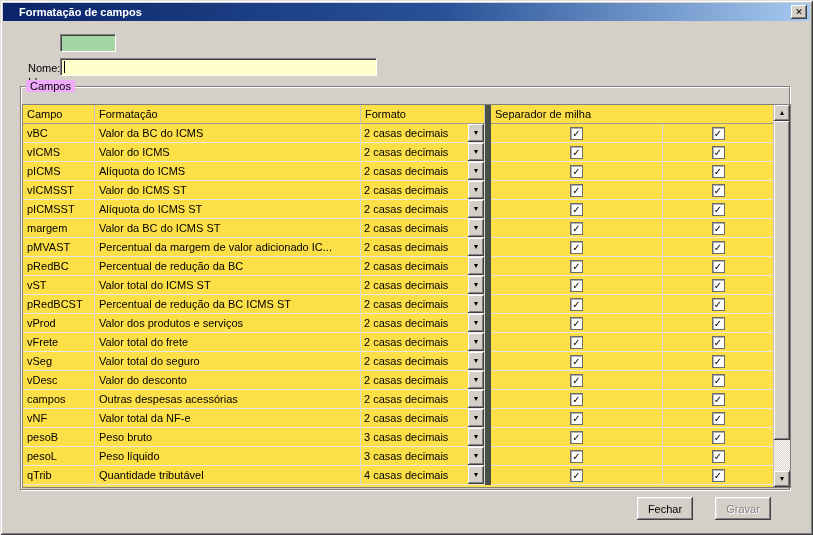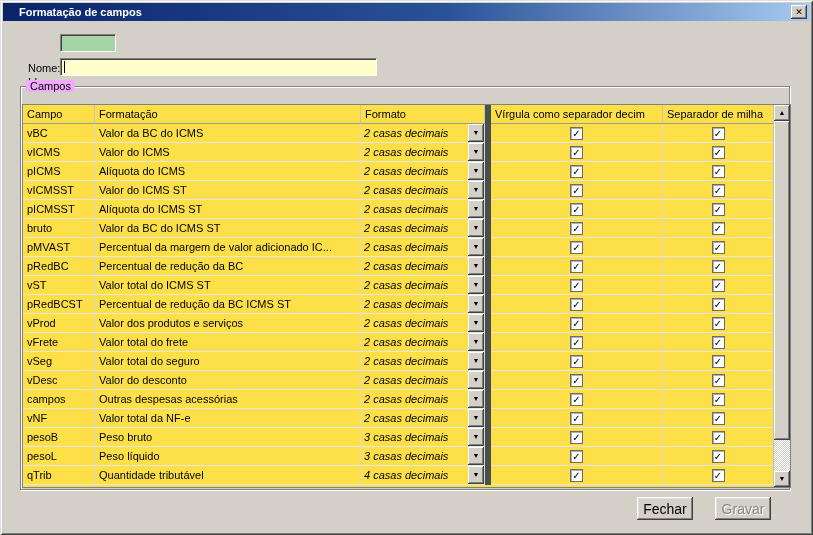--- a/index.html
+++ b/index.html
@@ -166,21 +166,20 @@
   }
   .c-virgula { width: 172px; }
   .c-milhar  { flex: 1; width: auto; border-right: none; }
 
   .combo-text {
     flex: 1;
     padding-left: 3px;
     line-height: 18px;
     overflow: hidden;
     white-space: nowrap;
-    font-style: italic;
   }
   .combo-btn {
     width: 16px;
     height: 18px;
     background: #d4d0c8;
     box-shadow:
       inset -1px -1px 0 #404040,
       inset 1px 1px 0 #ffffff,
       inset -2px -2px 0 #808080;
     font-size: 7px;
@@ -252,21 +251,21 @@
       inset -2px -2px 0 #808080;
   }
 
   .btn {
     position: absolute;
     width: 56px;
     height: 23px;
     background: #d4d0c8;
     border: none;
     font-family: inherit;
-    font-size: 14px;
+    font-size: 11px;
     color: #000;
     box-shadow:
       inset -1px -1px 0 #404040,
       inset 1px 1px 0 #ffffff,
       inset -2px -2px 0 #808080,
       inset 2px 2px 0 #dfdfdf;
     padding: 0;
   }
   .btn-fechar { left: 637px; top: 497px; }
   .btn-gravar {
@@ -300,21 +299,20 @@
   <span class="group-legend">Campos</span>
 
   <div class="grid">
     <div class="grid-main">
 
       <div class="thead">
         <div class="cell th c-campo">Campo</div>
         <div class="cell th c-desc">Formatação</div>
         <div class="cell th c-formato-h">Formato</div>
         <div class="cell c-div"></div>
-        <div class="cell th c-virgula">Vírgula como separador decim</div>
         <div class="cell th c-milhar">Separador de milha</div>
       </div>
 
       <div>
           <div class="trow">
     <div class="cell c-campo">vBC</div>
     <div class="cell c-desc">Valor da BC do ICMS</div>
     <div class="cell c-formato">
       <span class="combo-text">2 casas decimais</span>
       <span class="combo-btn">▼</span>
@@ -381,21 +379,21 @@
     </div>
     <div class="cell c-div"></div>
     <div class="cell c-virgula cbcell">
       <span class="checkbox">✓</span>
     </div>
     <div class="cell c-milhar cbcell">
       <span class="checkbox">✓</span>
     </div>
   </div>
           <div class="trow">
-    <div class="cell c-campo">bruto</div>
+    <div class="cell c-campo">margem</div>
     <div class="cell c-desc">Valor da BC do ICMS ST</div>
     <div class="cell c-formato">
       <span class="combo-text">2 casas decimais</span>
       <span class="combo-btn">▼</span>
     </div>
     <div class="cell c-div"></div>
     <div class="cell c-virgula cbcell">
       <span class="checkbox">✓</span>
     </div>
     <div class="cell c-milhar cbcell">

